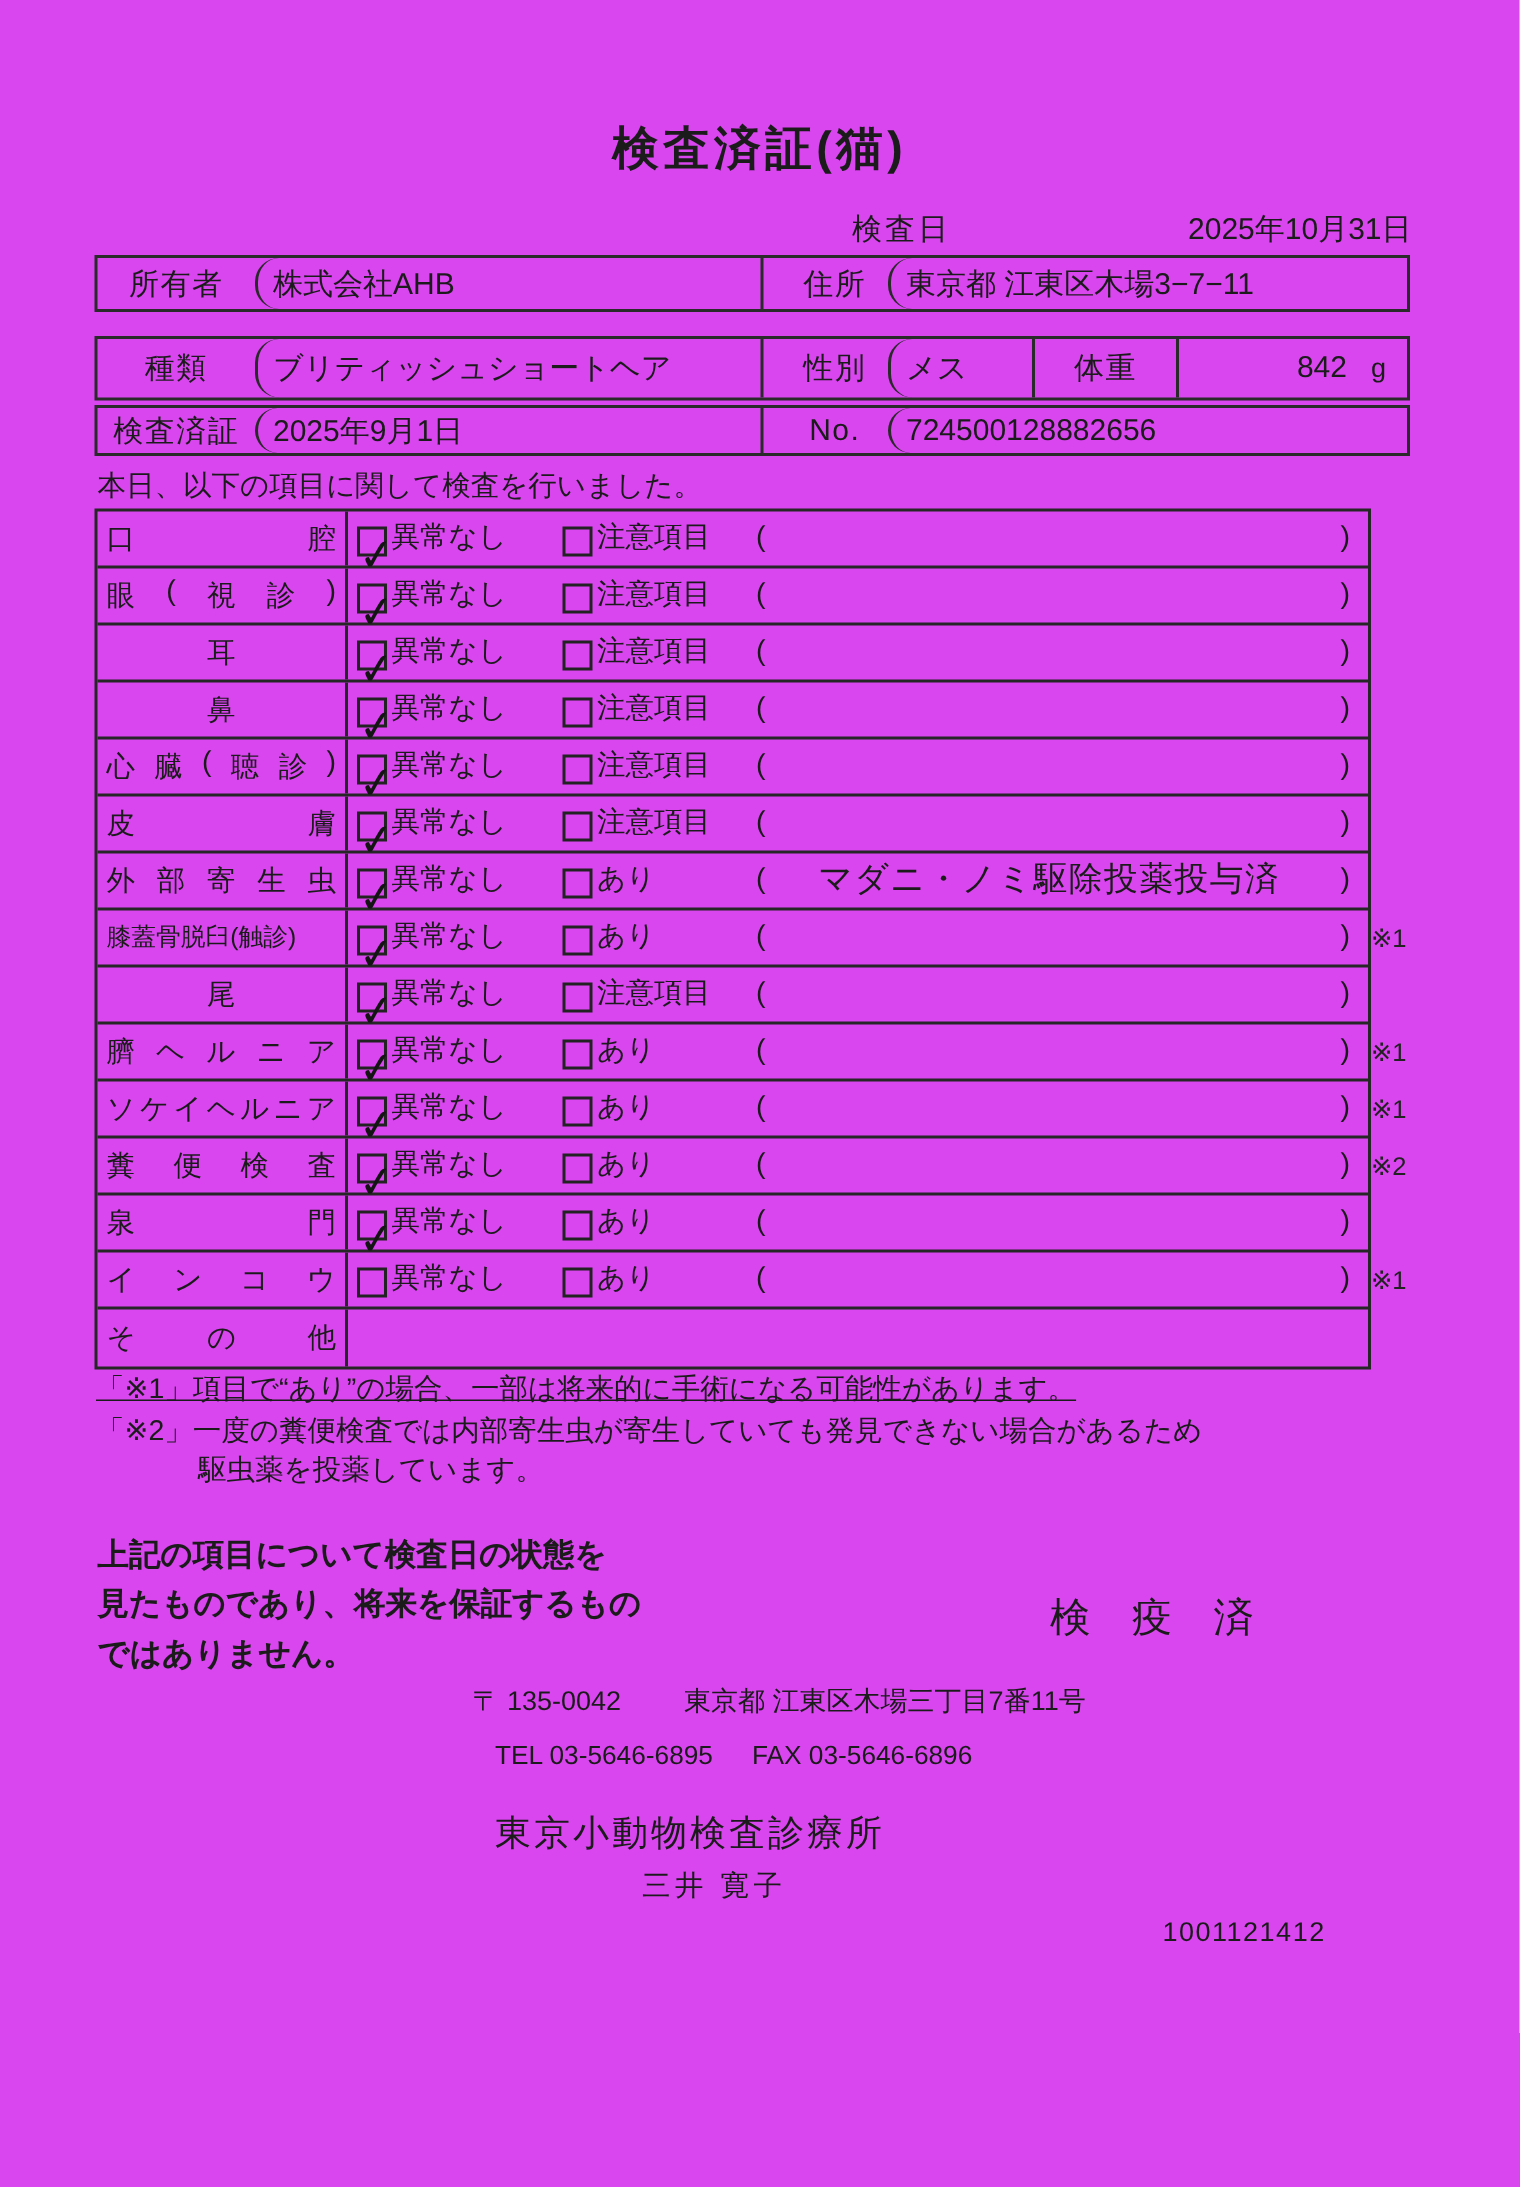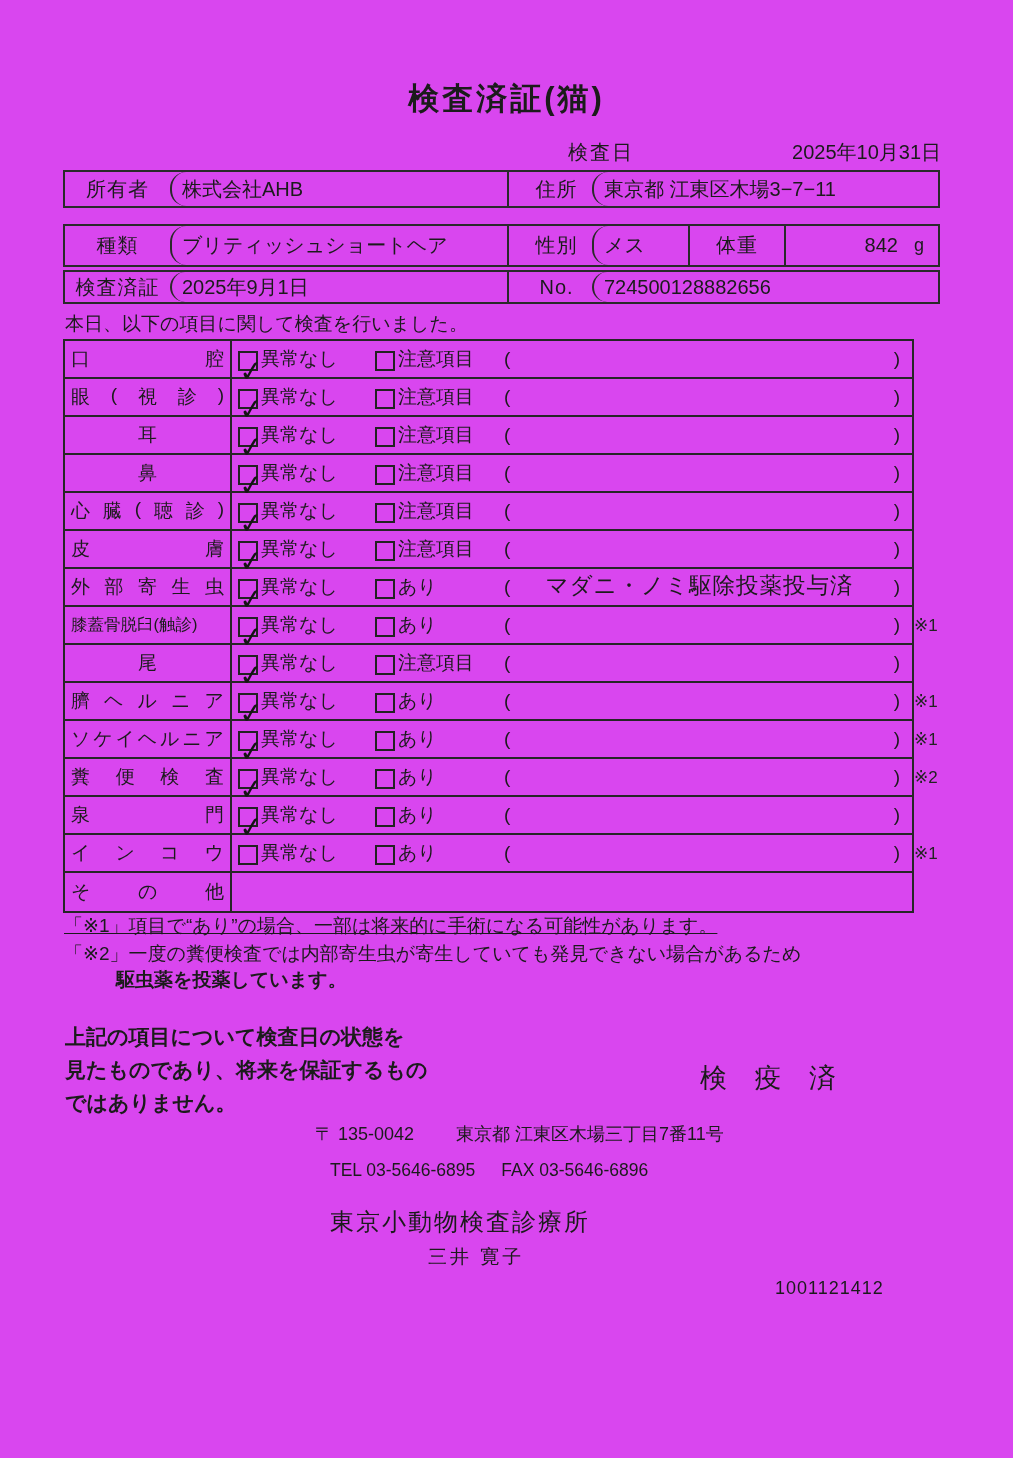--- a/index.html
+++ b/index.html
@@ -50,21 +50,21 @@
   .po{left:272px;}
   .pc{right:12px;}
   .note{left:285px;right:30px;text-align:center;font-size:22.5px;font-weight:500;letter-spacing:1px;line-height:34px!important;}
   .check{display:none;position:absolute;left:-1px;top:-14px;font-size:29px;line-height:29px;
          font-weight:700;color:#141414;transform:rotate(-6deg);}
   .trow.checked .cb1 .check{display:block;}
   .marker{position:absolute;right:-46px;top:0;width:44px;line-height:38px;font-size:17px;color:#222;}
   
   .fn1{top:913px;left:64px;font-size:19px;font-weight:500;text-decoration:underline;}
   .fn2{top:941px;left:64px;font-size:19px;font-weight:500;}
-  .fn3{top:967px;left:116px;font-size:19px;font-weight:700;}
+  .fn3{top:967px;left:132px;font-size:19px;font-weight:400;}
   
   .disc{top:1020px;left:65px;font-size:21px;font-weight:600;line-height:33px;}
   .stamp{top:1060px;left:700px;font-size:27px;letter-spacing:10px;font-weight:500;}
   .postal{top:1122px;left:315px;font-size:18px;display:flex;gap:42px;}
   .telline{top:1160px;left:330px;font-size:17.5px;display:flex;gap:26px;}
   .clinic{top:1206px;left:330px;font-size:24px;font-weight:500;letter-spacing:2px;}
   .person{top:1244px;left:428px;font-size:19px;letter-spacing:3px;}
   .code{top:1278px;left:775px;font-size:18px;letter-spacing:1px;}
 </style>
 </head>

